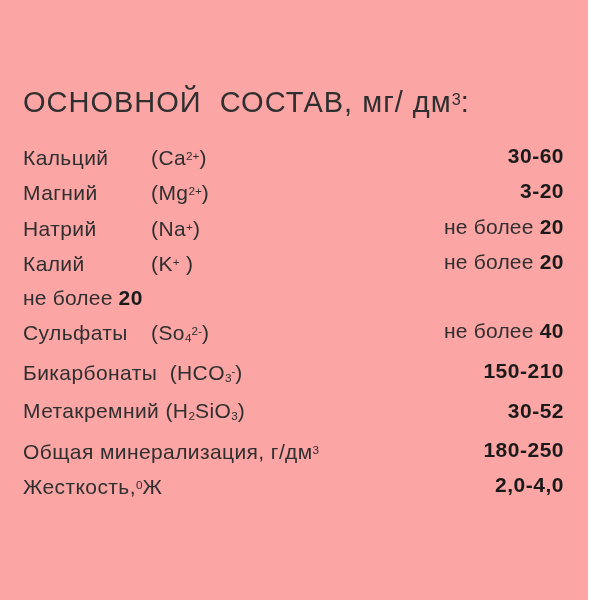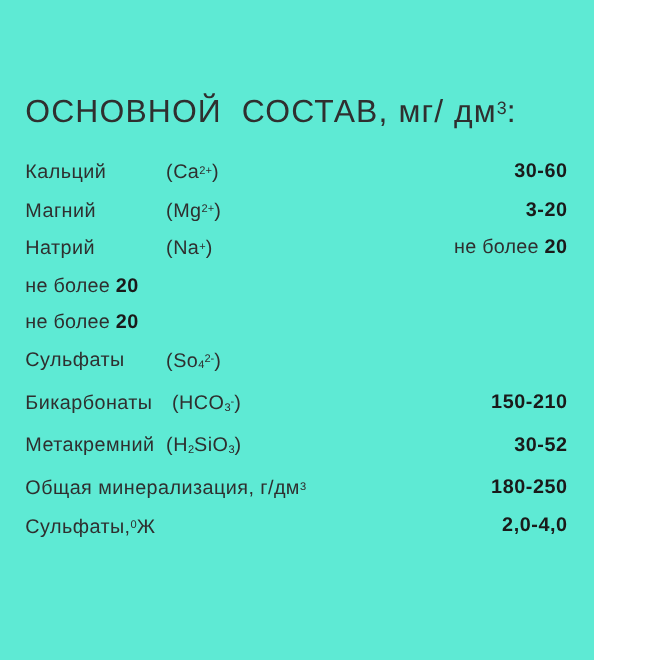--- a/index.html
+++ b/index.html
@@ -1,39 +1,39 @@
 <!DOCTYPE html>
 <html><head>
 <meta charset="utf-8">
 <style>
   html,body{margin:0;padding:0;}
   body{background:#ffffff;font-family:"Liberation Sans", sans-serif;}
   .sheet{
     position:relative;
-    width:540px;height:600px;
-    background:#5eead4;
+    width:588px;height:600px;
+    background:#fca5a5;
     box-sizing:border-box;
     padding:84px 24px 0 23px;
     overflow:hidden;
   }
   .title{
     font-size:29px;
     line-height:30px;
     letter-spacing:1px;
     color:#2f2f2f;
     white-space:pre;
     margin:0 0 22px 0;
     font-weight:400;
   }
   .table{width:100%;}
   .row{
     display:flex;
     justify-content:space-between;
     line-height:33.5px;
-    font-size:18px;
+    font-size:21px;
     color:#2f2f2f;
   }
   .row-label{white-space:pre;letter-spacing:0.4px;}
   .row-value{white-space:pre;letter-spacing:0.2px;}
   .row-value .value{font-weight:bold;color:#1a1a1a;letter-spacing:0.5px;}
   .seg{display:inline;}
   .seg-name{display:inline-block;min-width:128px;}
   .seg-sup{font-size:0.56em;vertical-align:0.42em;letter-spacing:0;}
   .seg-sub{font-size:0.56em;vertical-align:-0.15em;letter-spacing:0;}
 </style>
@@ -52,45 +52,47 @@
     <span class="row-label"><span class="seg seg-name">Магний</span><span class="seg seg-n">(Mg</span><span class="seg seg-sup">2+</span><span class="seg seg-n">)</span></span>
     <span class="row-value"><span class="qualifier"></span><b class="value">3-20</b></span>
   </div>
 
   <div class="row">
     <span class="row-label"><span class="seg seg-name">Натрий</span><span class="seg seg-n">(Na</span><span class="seg seg-sup">+</span><span class="seg seg-n">)</span></span>
     <span class="row-value"><span class="qualifier">не более </span><b class="value">20</b></span>
   </div>
 
   <div class="row">
+    <span class="row-label"><span class="seg seg-name">Калий</span><span class="seg seg-n">(K</span><span class="seg seg-sup">+</span><span class="seg seg-n"> )</span></span>
     <span class="row-value"><span class="qualifier">не более </span><b class="value">20</b></span>
   </div>
 
   <div class="row">
     <span class="row-value"><span class="qualifier">не более </span><b class="value">20</b></span>
   </div>
 
   <div class="row">
     <span class="row-label"><span class="seg seg-name">Сульфаты </span><span class="seg seg-n">(So</span><span class="seg seg-sub">4</span><span class="seg seg-sup">2-</span><span class="seg seg-n">)</span></span>
+    <span class="row-value"><span class="qualifier">не более </span><b class="value">40</b></span>
   </div>
 
   <div class="row">
     <span class="row-label"><span class="seg seg-name">Бикарбонаты </span><span class="seg seg-n"> (HCO</span><span class="seg seg-sub">3</span><span class="seg seg-sup">-</span><span class="seg seg-n">)</span></span>
     <span class="row-value"><span class="qualifier"></span><b class="value">150-210</b></span>
   </div>
 
   <div class="row">
     <span class="row-label"><span class="seg seg-name">Метакремний </span><span class="seg seg-n">(H</span><span class="seg seg-sub">2</span><span class="seg seg-n">SiO</span><span class="seg seg-sub">3</span><span class="seg seg-n">)</span></span>
     <span class="row-value"><span class="qualifier"></span><b class="value">30-52</b></span>
   </div>
 
   <div class="row">
     <span class="row-label"><span class="seg seg-n">Общая минерализация, г/дм</span><span class="seg seg-sup">3</span></span>
     <span class="row-value"><span class="qualifier"></span><b class="value">180-250</b></span>
   </div>
 
   <div class="row">
-    <span class="row-label"><span class="seg seg-n">Сульфаты,</span><span class="seg seg-sup">0</span><span class="seg seg-n">Ж</span></span>
+    <span class="row-label"><span class="seg seg-n">Жесткость,</span><span class="seg seg-sup">0</span><span class="seg seg-n">Ж</span></span>
     <span class="row-value"><span class="qualifier"></span><b class="value">2,0-4,0</b></span>
   </div>
 
 </div>
 </div>
 
 </body></html>

